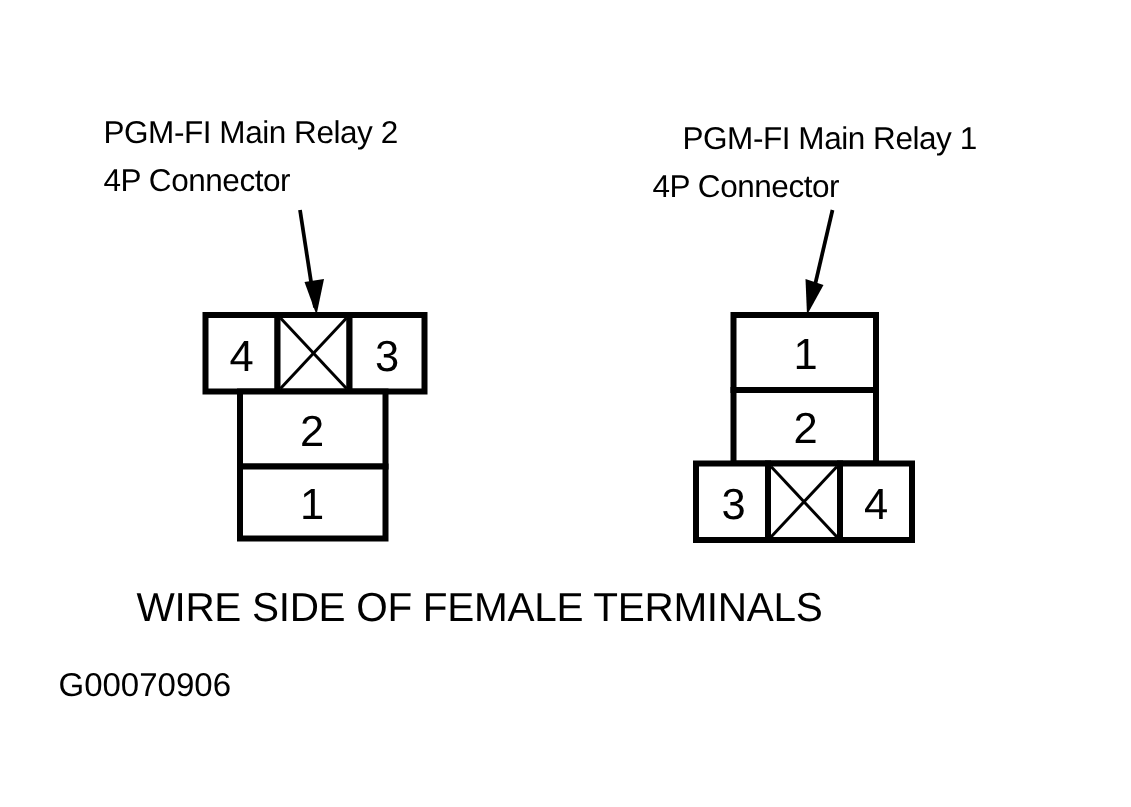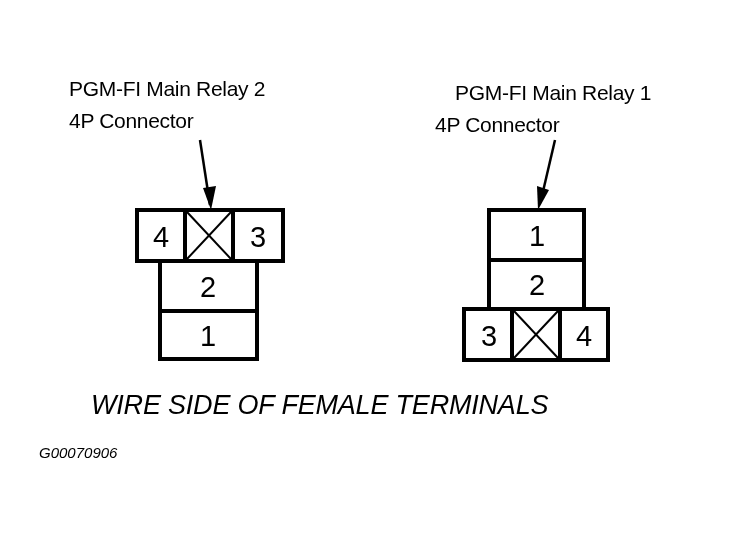--- a/index.html
+++ b/index.html
@@ -1,22 +1,22 @@
 <!DOCTYPE html>
 <html><head>
 <meta charset="utf-8">
 <style>
   html, body { margin: 0; padding: 0; background: #ffffff; }
   body { width: 754px; height: 538px; position: relative; overflow: hidden;
          font-family: "Liberation Sans", sans-serif; color: #000; }
   .label { position: absolute; font-size: 21px; line-height: 30px; letter-spacing: -0.3px; white-space: nowrap; margin-left: 32px; }
   #diagram { position: absolute; left: 0; top: 0; }
   .cell-text { font-family: "Liberation Sans", sans-serif; font-size: 29px; fill: #000; }
-  .caption { position: absolute; font-size: 27px; white-space: nowrap; letter-spacing: -0.2px; font-style: italic; }
-  .figid { position: absolute; font-size: 15px; white-space: nowrap; font-style: italic; }
+  .caption { position: absolute; font-size: 27px; white-space: nowrap; letter-spacing: -0.2px; }
+  .figid { position: absolute; font-size: 22px; white-space: nowrap; }
 </style>
 </head>
 <body>
 
 <div class="label" style="left:37px; top:74px;">PGM-FI Main Relay 2</div>
 <div class="label" style="left:37px; top:106px;">4P Connector</div>
 <div class="label" style="left:423px; top:78px;">PGM-FI Main Relay 1</div>
 <div class="label" style="left:403px; top:110px;">4P Connector</div>
 
 <svg id="diagram" width="754" height="538">

